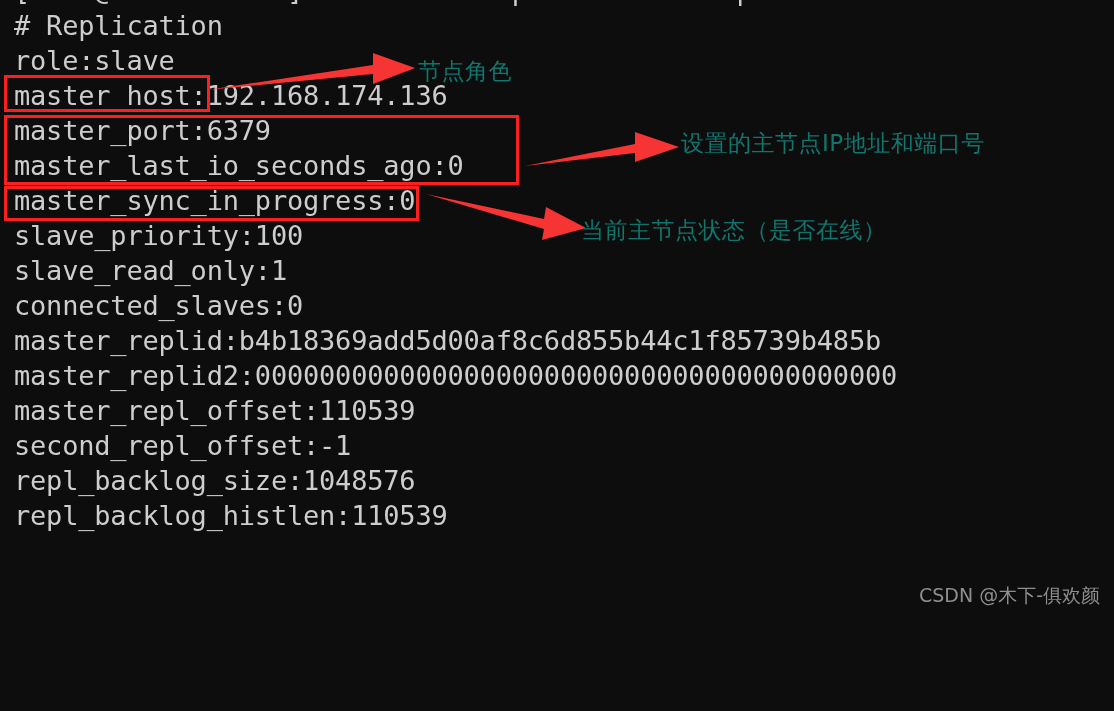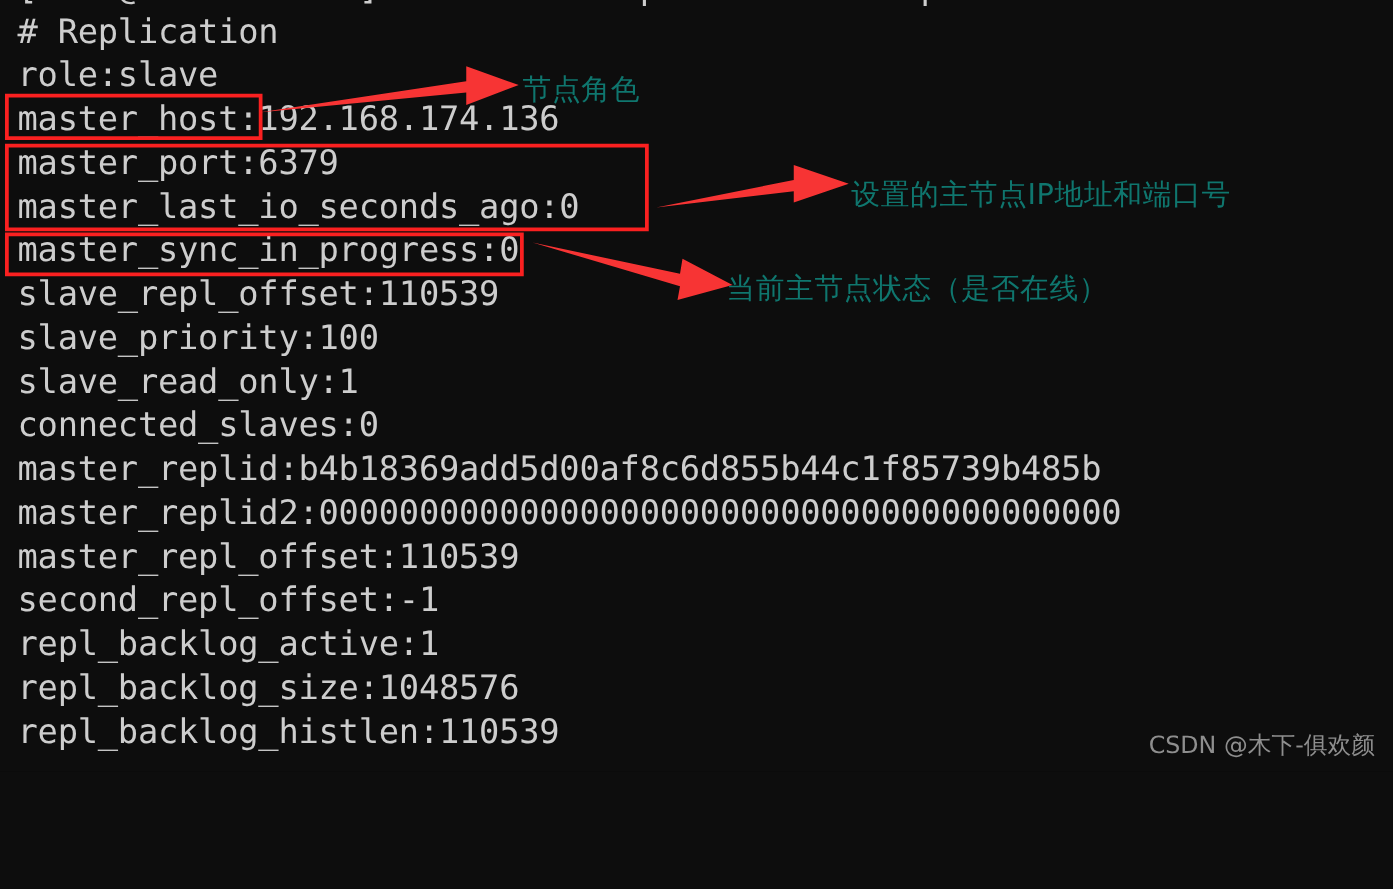--- a/index.html
+++ b/index.html
@@ -54,21 +54,21 @@
   .anno {
     position: absolute;
     color: #0f766e;
     font-family: "DejaVu Sans", "Liberation Sans", sans-serif;
     font-size: 23px;
     font-weight: 500;
     white-space: nowrap;
     letter-spacing: 0.5px;
   }
   #anno-role   { left: 418px; top: 56px; }
-  #anno-addr   { left: 681px; top: 140px; }
+  #anno-addr   { left: 681px; top: 128px; }
   #anno-status { left: 581px; top: 215px; }
 
   
   #watermark {
     position: absolute;
     right: 14px;
     bottom: 8px;
     color: #8e8e8e;
     font-family: "DejaVu Sans", "Liberation Sans", sans-serif;
     font-size: 19px;
@@ -82,29 +82,27 @@
 <div id="screen">
 
   <div id="terminal">
     <div class="tline first">[root@localhost ~]# redis-cli -p 6379 info replication</div>
     <div class="tline"># Replication</div>
     <div class="tline">role:slave</div>
     <div class="tline">master_host:192.168.174.136</div>
     <div class="tline">master_port:6379</div>
     <div class="tline">master_last_io_seconds_ago:0</div>
     <div class="tline">master_sync_in_progress:0</div>
-    <div class="tline">slave_repl_offset:110539</div>
     <div class="tline">slave_priority:100</div>
     <div class="tline">slave_read_only:1</div>
     <div class="tline">connected_slaves:0</div>
     <div class="tline">master_replid:b4b18369add5d00af8c6d855b44c1f85739b485b</div>
     <div class="tline">master_replid2:0000000000000000000000000000000000000000</div>
     <div class="tline">master_repl_offset:110539</div>
     <div class="tline">second_repl_offset:-1</div>
-    <div class="tline">repl_backlog_active:1</div>
     <div class="tline">repl_backlog_size:1048576</div>
     <div class="tline">repl_backlog_histlen:110539</div>
   </div>
 
   <div class="hlbox" id="box-role"></div>
   <div class="hlbox" id="box-masteraddr"></div>
   <div class="hlbox" id="box-linkstatus"></div>
 
   <svg class="arrow" style="left:205px; top:48px;" width="215" height="50" viewBox="0 0 215 50">
     <polygon fill="#f73434" points="2,42 168,17 168,5 210,20 168,36 168,26"></polygon>

